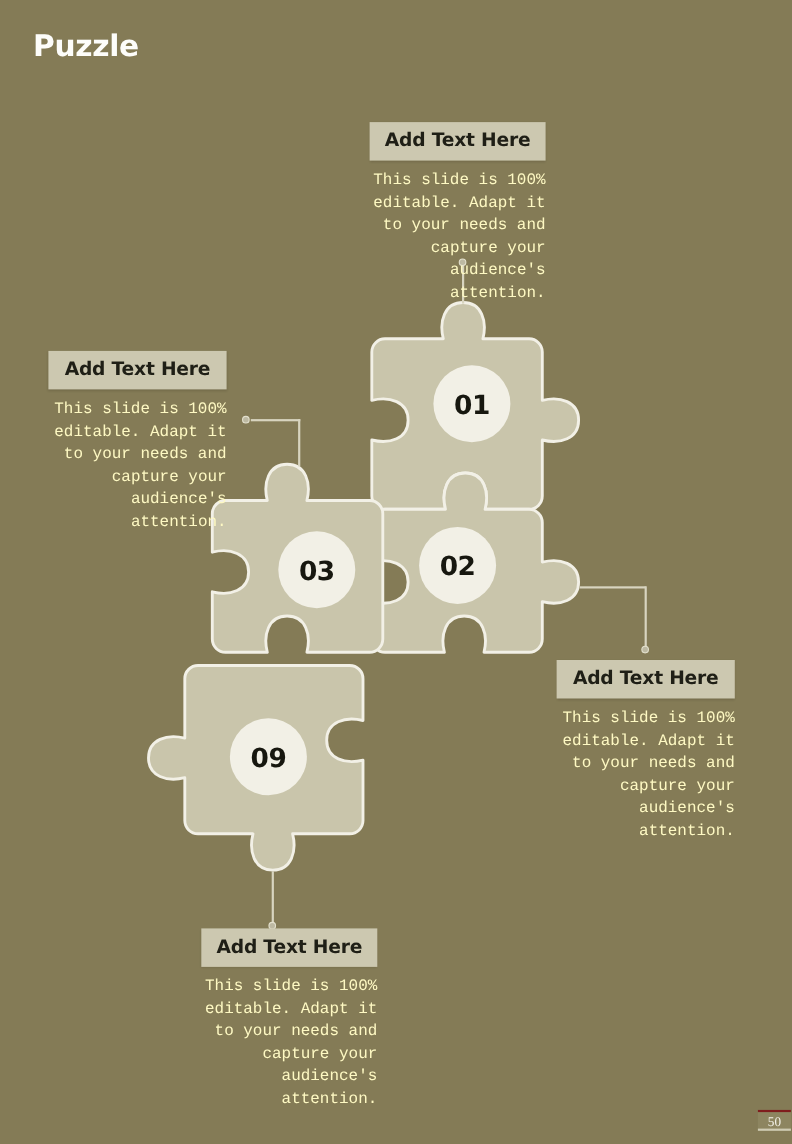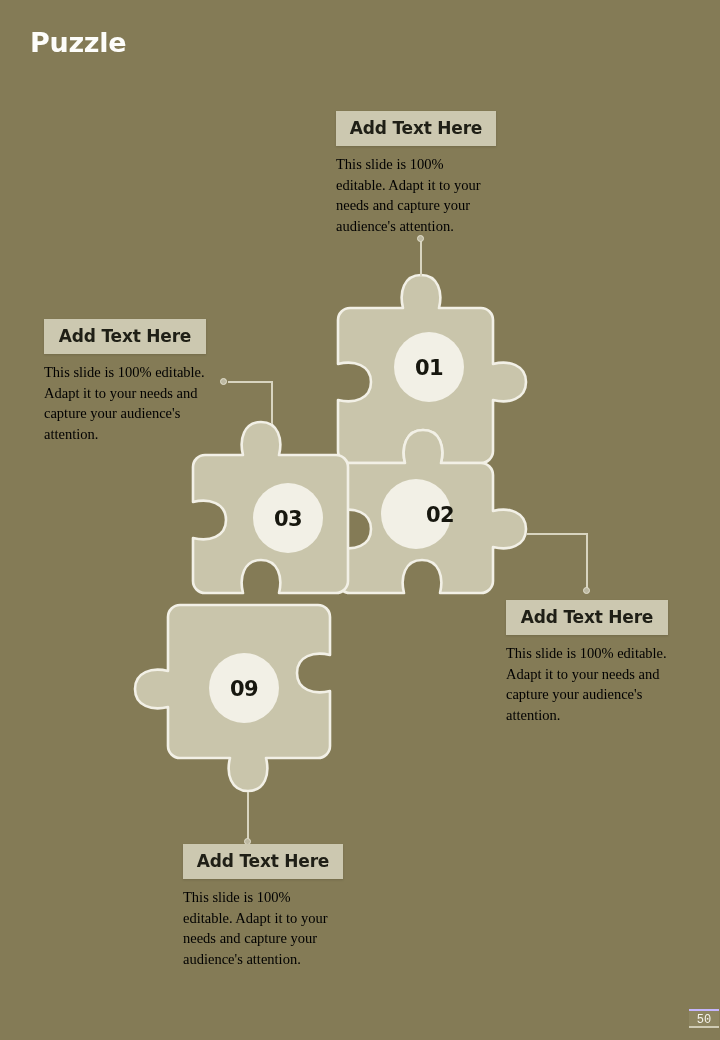--- a/index.html
+++ b/index.html
@@ -46,21 +46,21 @@
     stroke: #f2f0e6;
     stroke-width: 2.6;
     stroke-linejoin: round;
   }
   #puzzle-svg .piece-disc {
     fill: #f2f0e6;
   }
   .piece-number {
     position: absolute;
     font-family: "DejaVu Sans", sans-serif;
-    font-size: 21px;
+    font-size: 24px;
     font-weight: bold;
     color: #17170f;
     letter-spacing: -0.5px;
     text-align: left;
     transform: translate(-50%, -50%);
   }
 
   
   .conn-line {
     position: absolute;
@@ -88,43 +88,43 @@
     font-weight: bold;
     text-align: center;
     padding: 7px 10px 8px 10px;
     letter-spacing: -0.2px;
     box-sizing: border-box;
     width: 100%;
     box-shadow: 0 1px 2px rgba(40,36,20,0.18);
   }
   .callout-body {
     margin-top: 8px;
-    color: #000000;
+    color: #fef9c3;
     font-size: 14.5px;
     line-height: 1.42;
-    text-align: left;
-    font-family: Liberation Serif, serif;
+    text-align: right;
+    font-family: Liberation Mono, monospace;
   }
 
   
   .page-num {
     position: absolute;
     right: 13px;
     bottom: 12px;
     width: 30px;
     height: 19px;
     background: #8d8560;
-    border-top: 2px solid #c4b5fd;
+    border-top: 2px solid #7f1d1d;
     border-bottom: 2px solid #cfcbb4;
     color: #f4f2e9;
     font-size: 12px;
     line-height: 19px;
     text-align: center;
     box-sizing: border-box;
-    font-family: Liberation Mono, monospace;
+    font-family: Liberation Serif, serif;
   }
 </style>
 </head>
 <body>
 
 <div id="slide">
 
   <div class="slide-title">Puzzle</div>
 
   <svg id="puzzle-svg" viewBox="0 0 720 1040">
@@ -210,21 +210,21 @@
          A 12,12 0 0 1 168,746
          L 168,707
          C 152,711 135,706 135,689
          C 135,672 152,667 168,671
          L 168,617
          A 12,12 0 0 1 180,605 Z"></path>
     <circle class="piece-disc" cx="244" cy="688" r="35"></circle>
   </svg>
 
   <div class="piece-number" style="left:429px; top:368px;">01</div>
-  <div class="piece-number" style="left:416px; top:515px;margin-left:24px;">02</div>
+  <div class="piece-number" style="left:416px; top:515px;">02</div>
   <div class="piece-number" style="left:288px; top:519px;">03</div>
   <div class="piece-number" style="left:244px; top:689px;">09</div>
 
   <div class="conn-line v" style="left:420px; top:238px; height:38px;"></div>
   <div class="conn-dot" style="left:417px; top:235px;"></div>
 
   <div class="conn-line h" style="left:228px; top:381px; width:45px;"></div>
   <div class="conn-line v" style="left:271px; top:381px; height:43px;"></div>
   <div class="conn-dot" style="left:220px; top:378px;"></div>
 

